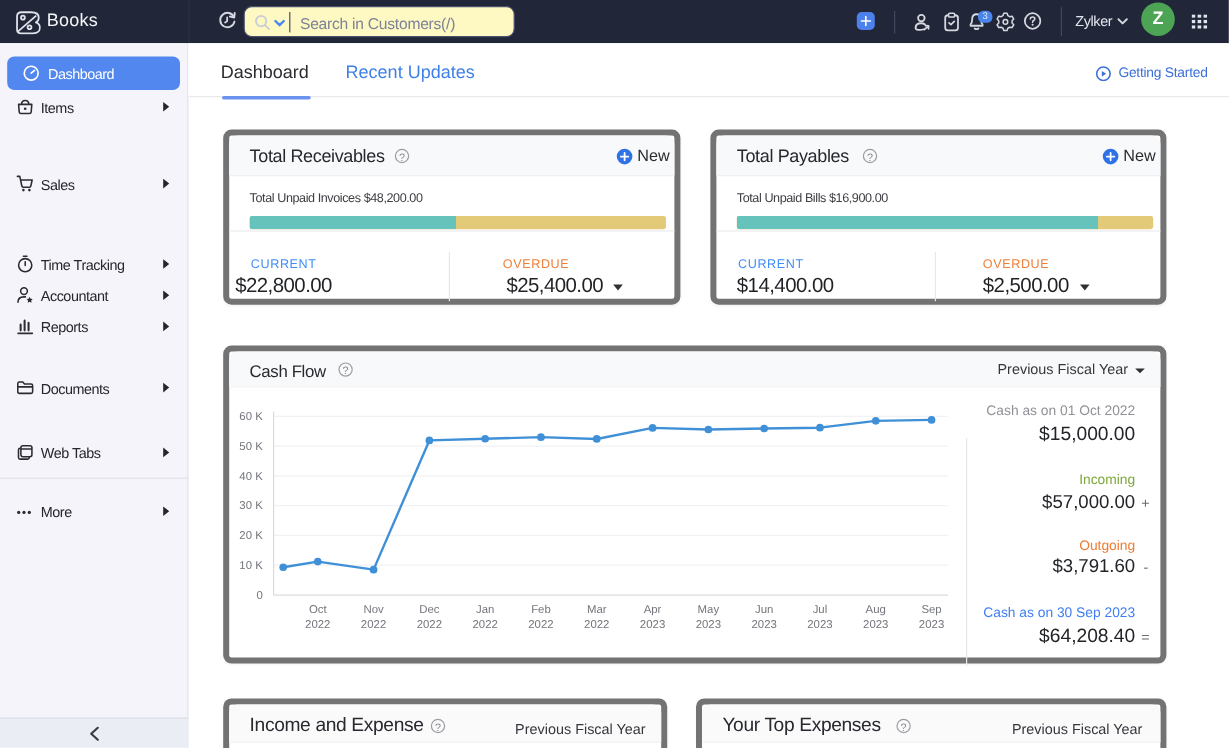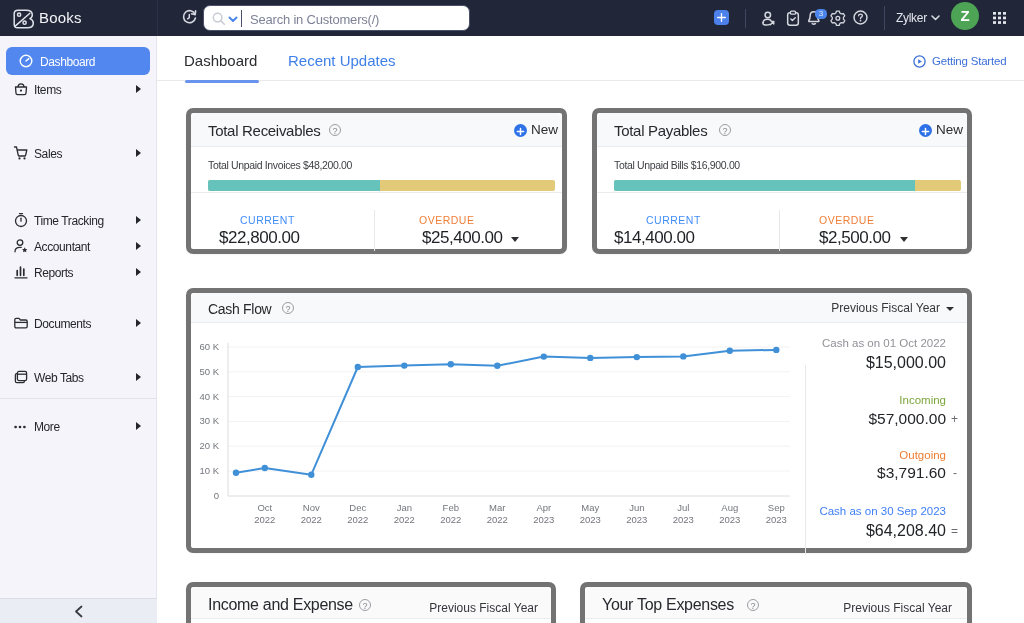--- a/index.html
+++ b/index.html
@@ -3,21 +3,21 @@
 <meta charset="utf-8">
 <style>
 * { margin:0; padding:0; box-sizing:border-box; }
 html,body { width:1024px; height:623px; overflow:hidden; font-family:"Liberation Sans", sans-serif; background:#ffffff; }
 .abs { position:absolute; }
 
 
 #topbar { position:absolute; left:0; top:0; width:1024px; height:36px; background:#212639; }
 #topbar .vdiv { position:absolute; top:9px; width:1px; height:19px; background:#424760; }
 #logo-text { position:absolute; left:39px; top:9px; font-size:15px; font-weight:500; color:#f4f5f8; letter-spacing:.2px; }
-#searchbox { position:absolute; left:203px; top:5px; width:267px; height:26px; background:#ffffff; border:1px solid #4a506a; border-radius:7px; }
+#searchbox { position:absolute; left:203px; top:5px; width:226px; height:26px; background:#fef9c3; border:1px solid #4a506a; border-radius:7px; }
 #searchbox .sdiv { position:absolute; left:37px; top:4px; width:1px; height:17px; background:#4a506a; }
 #search-ph { position:absolute; left:46px; top:6px; font-size:13px; letter-spacing:-0.2px; color:#7d8296; }
 #plusbtn { position:absolute; left:714px; top:10px; width:15px; height:15px; background:#4c80ea; border-radius:4px; color:#fff; }
 #plusbtn svg { display:block; margin:3px auto; }
 .tbicon { position:absolute; top:10px; }
 #zylker { position:absolute; left:896px; top:11px; font-size:12px; letter-spacing:-0.3px; color:#e4e6ed; }
 #avatar { position:absolute; left:951px; top:2px; width:28px; height:28px; border-radius:50%; background:#4da455; color:#fff; font-size:15px; font-weight:700; text-align:center; line-height:28px; }
 #badge { position:absolute; left:815px; top:9px; width:12px; height:9.5px; border-radius:4.5px; background:#4a85ec; color:#e8ecf5; font-size:8px; text-align:center; line-height:9.5px; }
 
 
@@ -44,21 +44,21 @@
 .card { position:absolute; background:#fff; border:5px solid #737373; border-radius:7px; box-shadow:0 1px 2px rgba(30,30,40,.04); }
 .chead { position:absolute; left:0; top:0; right:0; background:#f8f9fa; border-bottom:1px solid #eaebee; border-radius:7px 7px 0 0; }
 .ctitle { position:absolute; left:17px; font-size:15px; font-weight:500; color:#27292e; letter-spacing:-0.3px; }
 .help { display:inline-block; width:12px; height:12px; border:1px solid #9b9da3; border-radius:50%; color:#85878c; font-size:9px; text-align:center; line-height:12px; font-weight:500; }
 .newbtn { position:absolute; font-size:13.5px; font-weight:500; color:#2a2c30; }
 .pluscirc { position:absolute; width:13px; height:13px; border-radius:50%; background:#2f72e8; }
 .small-lbl { position:absolute; font-size:10.5px; letter-spacing:-0.35px; color:#3f4045; }
 .pbar { position:absolute; height:11px; border-radius:2px; overflow:hidden; background:#e3ca79; }
 .pbar .fill { height:11px; background:#65c3bb; float:left; }
 .cfoot { position:absolute; left:0; right:0; bottom:0; border-top:1px solid #ebecee; }
-.cur-lbl { position:absolute; font-size:10.5px; letter-spacing:.5px; color:#418df8; font-weight:500;margin-left:31px; }
+.cur-lbl { position:absolute; font-size:10.5px; letter-spacing:.5px; color:#418df8; font-weight:500; }
 .ovr-lbl { position:absolute; font-size:10.5px; letter-spacing:.5px; color:#ef7e37; font-weight:500; }
 .amount { position:absolute; font-size:17px; color:#1f2125; font-weight:500; letter-spacing:-0.45px; }
 .caret { position:absolute; width:0; height:0; border-top:5px solid #2e3033; border-left:4.5px solid transparent; border-right:4.5px solid transparent; }
 .vsep { position:absolute; width:1px; background:#e7e8eb; }
 
 
 #cf-right div { position:absolute; right:78px; white-space:nowrap; }
 .sym { position:absolute; font-size:12px; color:#6a6c70; }
 
 .pfy { position:absolute; font-size:12px; font-weight:400; color:#35373c; }
@@ -269,21 +269,21 @@
       </svg>
   </div>
   <div class="newbtn" style="left:340px;top:9px">New</div>
   <div class="small-lbl" style="left:17px;top:46px">Total Unpaid Invoices $48,200.00</div>
   <div class="pbar" style="left:17px;top:67px;width:347px">
       <div class="fill" style="width:49.7%"></div>
     </div>
   <div class="cfoot" style="height:57px"></div>
   <div class="vsep" style="left:183px;top:97px;height:41px"></div>
   <div class="cur-lbl" style="left:18px;top:101px">CURRENT</div>
-  <div class="amount" style="left:28px;top:115px">$22,800.00</div>
+  <div class="amount" style="left:5px;top:115px">$22,800.00</div>
   <div class="ovr-lbl" style="left:228px;top:101px">OVERDUE</div>
   <div class="amount" style="left:231px;top:115px">$25,400.00</div>
   <div class="caret" style="left:320px;top:124px"></div>
 </div>
 
 <div class="card" style="left:592px;top:108px;width:380px;height:146px">
   <div class="chead" style="height:34px"></div>
   <div class="ctitle" style="top:9px">Total Payables</div>
   <div class="help abs" style="left:122px;top:11px">?</div>
   <div class="pluscirc" style="left:322px;top:11px">

